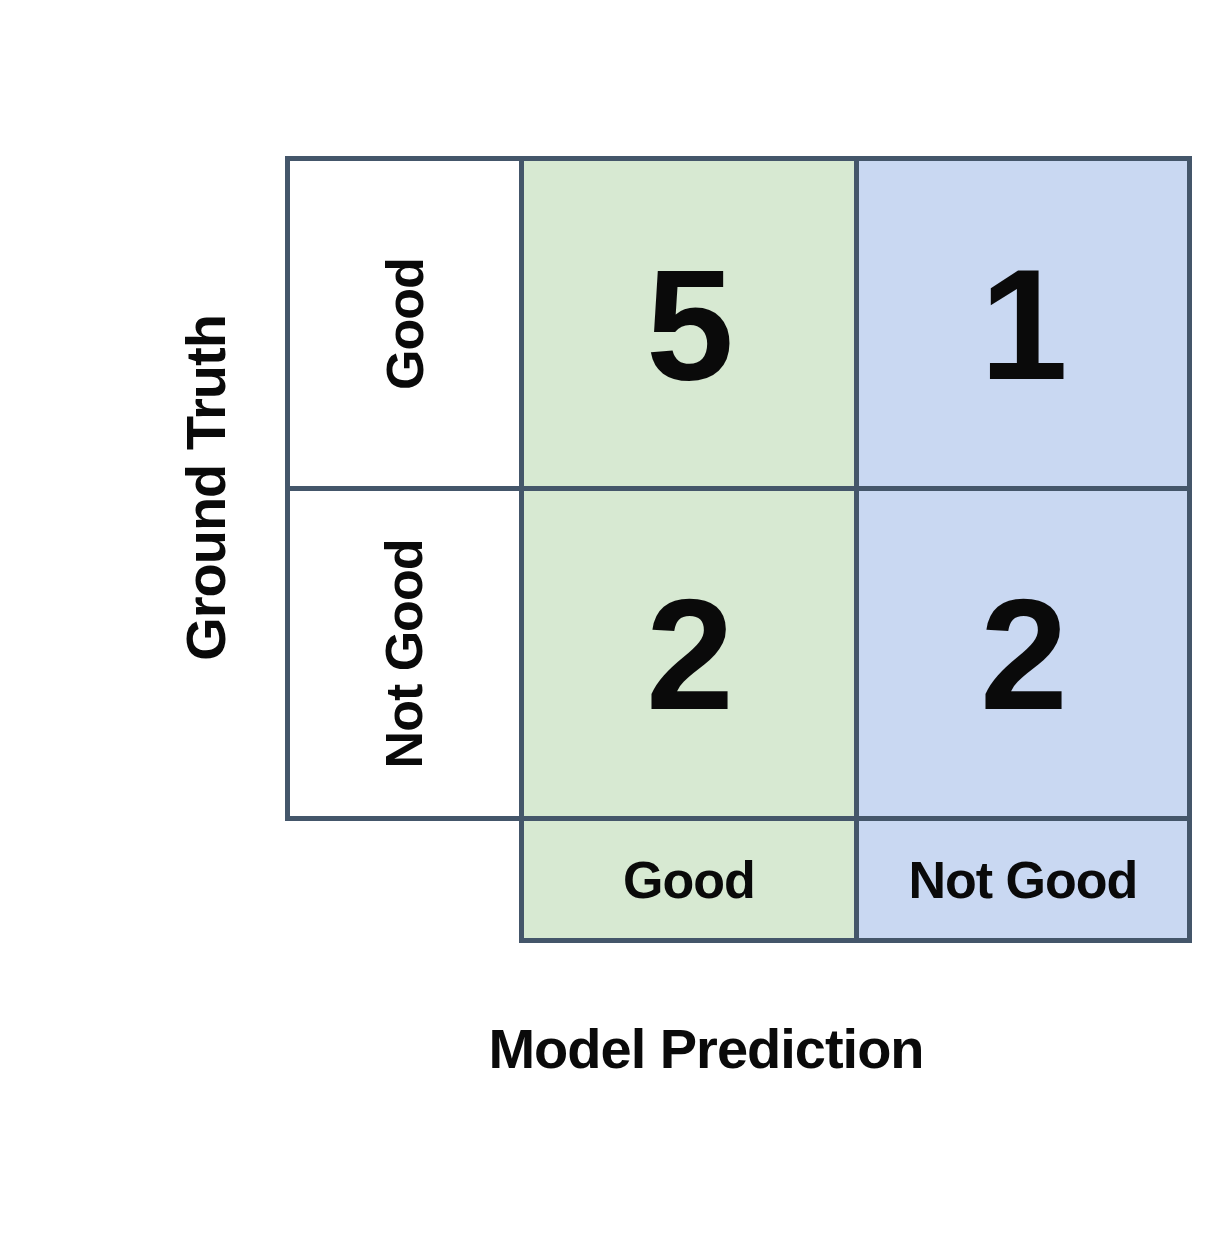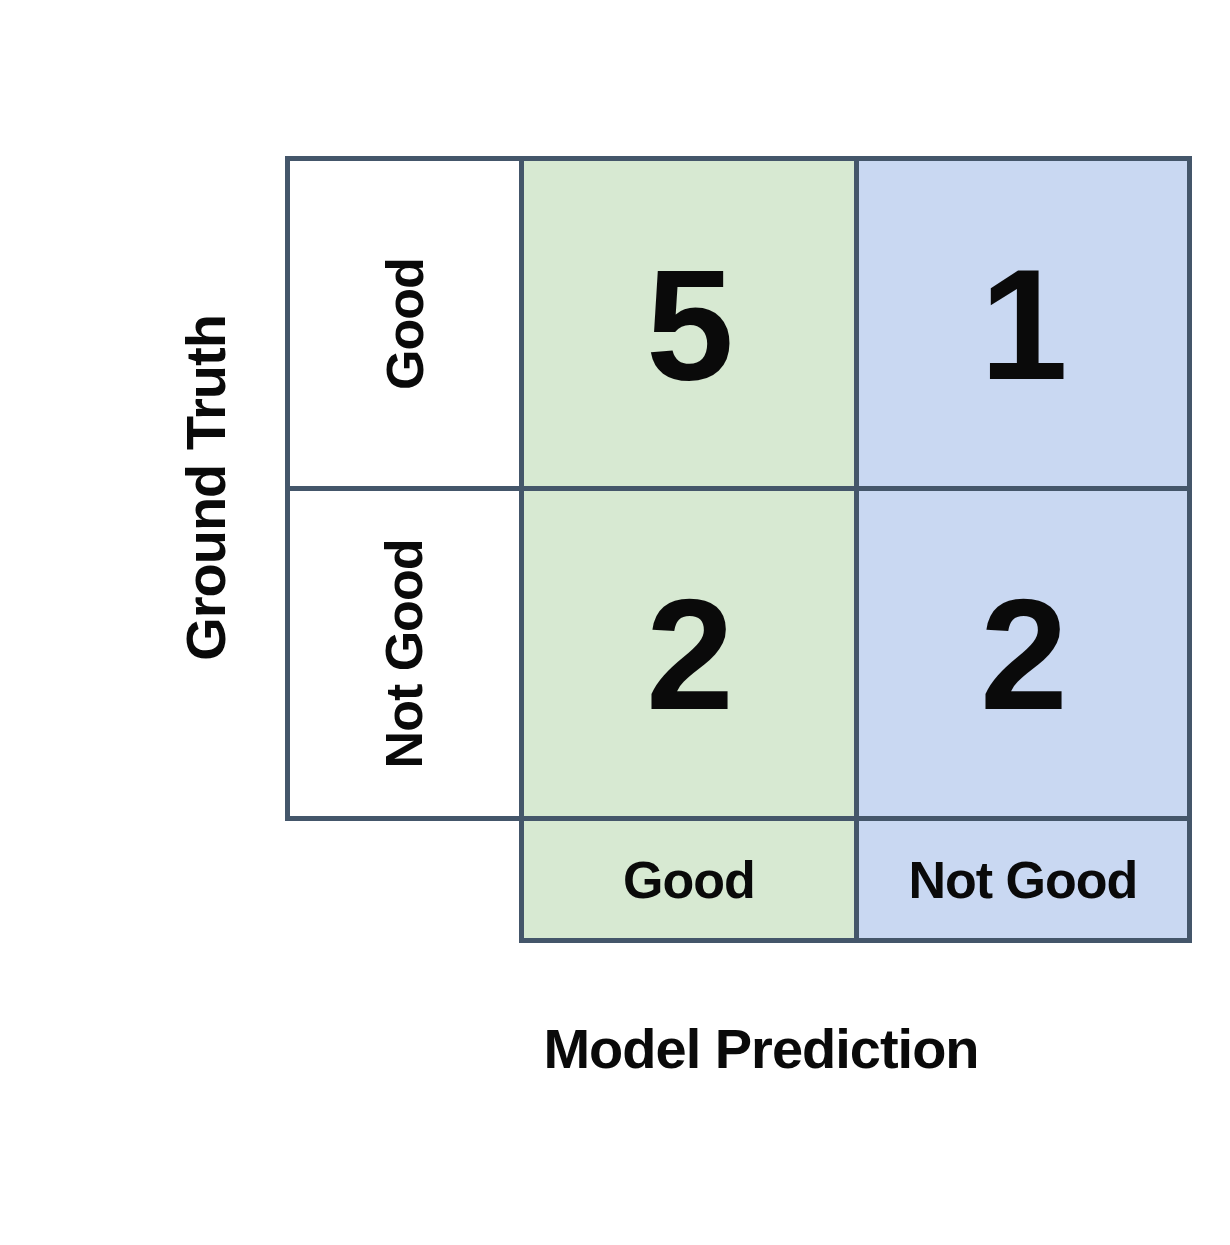--- a/index.html
+++ b/index.html
@@ -63,21 +63,21 @@
     font-weight: 700;
     white-space: nowrap;
     letter-spacing: -1px;
   }
   .y-axis-title {
     left: 205px;
     top: 488px;
     transform: translate(-50%, -50%) rotate(-90deg);
   }
   .x-axis-title {
-    left: 761px;
+    left: 706px;
     top: 1048px;
     transform: translate(-50%, -50%);
   }
 </style>
 </head>
 <body>
 
 <div class="figure">
 
   <div class="axis-title y-axis-title">Ground Truth</div>

